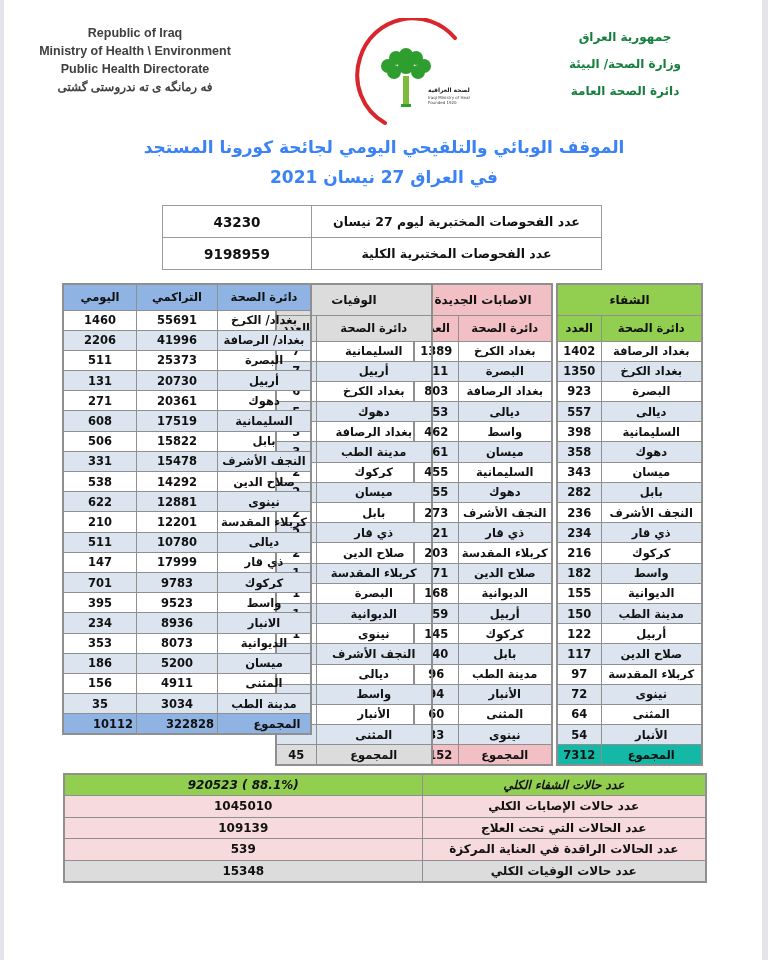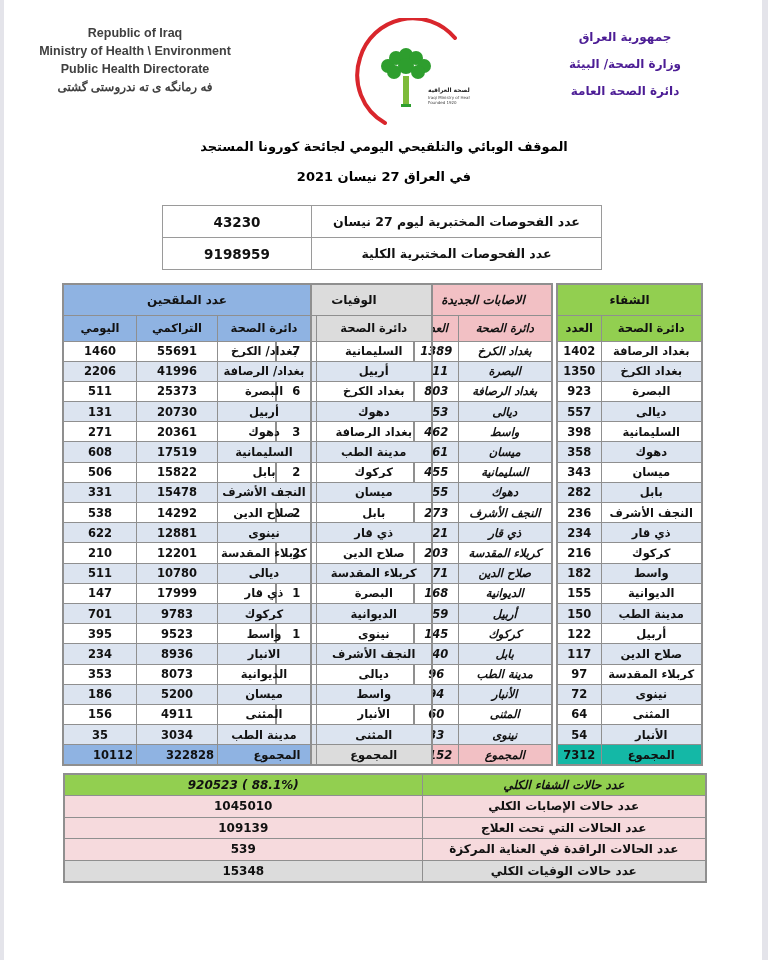--- a/index.html
+++ b/index.html
@@ -3,42 +3,42 @@
 <meta charset="utf-8">
 <style>
   * { box-sizing: border-box; margin: 0; padding: 0; }
   html, body { width: 768px; height: 960px; background: #ffffff; overflow: hidden; }
   body { font-family: "DejaVu Sans", "Liberation Sans", sans-serif; color: #111; position: relative; }
   .edge-left { position: absolute; left: 0; top: 0; width: 4px; height: 960px; background: #e4e4ea; }
   .edge-right { position: absolute; right: 0; top: 0; width: 6px; height: 960px; background: #e4e4ea; }
 
   .hdr-en { position: absolute; left: 30px; top: 24px; width: 210px; text-align: center; font-family: "Liberation Sans", sans-serif; font-weight: bold; font-size: 12.5px; line-height: 18px; color: #404040; }
   .hdr-en .ku { font-size: 12px; direction: rtl; }
-  .hdr-ar { position: absolute; left: 550px; top: 24px; width: 150px; text-align: center; font-weight: bold; font-size: 12px; line-height: 27px; direction: rtl; color: #4c1d95; }
+  .hdr-ar { position: absolute; left: 550px; top: 24px; width: 150px; text-align: center; font-weight: bold; font-size: 12px; line-height: 27px; direction: rtl; color: #15803d; }
 
   .logo { position: absolute; left: 330px; top: 18px; width: 140px; height: 110px; }
 
-  .title { position: absolute; left: 100px; top: 132px; width: 568px; text-align: center; direction: rtl; font-weight: bold; font-size: 13px; line-height: 30px; color: #000000; }
+  .title { position: absolute; left: 100px; top: 132px; width: 568px; text-align: center; direction: rtl; font-weight: bold; font-size: 17px; line-height: 30px; color: #3b82f6; }
 
   .tests { position: absolute; left: 162px; top: 205px; width: 440px; border-collapse: collapse; direction: rtl; }
   .tests td { border: 1px solid #9a9a9a; height: 32px; font-weight: bold; font-size: 13.5px; text-align: center; }
   .tests td.lbl { width: 290px; font-size: 12.5px; }
 
   .tbl { position: absolute; top: 283px; border-collapse: collapse; direction: rtl; border: 2px solid #8f8f8f; }
   .tbl td, .tbl th { border: 1px solid #8f8f8f; height: 20.2px; font-size: 11.5px; font-weight: bold; text-align: center; padding: 0 3px; white-space: nowrap; }
   .tbl th.cap { height: 31px; font-size: 12px; }
   .tbl th.sub { height: 26px; font-size: 11.5px; }
   .tbl tr.alt td { background: #dce4f0; }
   .tbl td.name { font-weight: bold; }
 
   .t-rec { left: 556px; width: 147px; }
   .t-rec th { background: #92cf50; }
   .t-rec tr.total td { background: #14b8a6; margin-left: 11px; }
 
-  .t-new { left: 413px; width: 140px; font-style: italic; }
+  .t-new { left: 413px; width: 140px; }
   .t-new th { background: #f2c0c4; }
   .t-new tr.total td { background: #f2c0c4; }
 
   .t-dth { left: 275px; width: 158px; }
   .t-dth th { background: #dcdcdc; }
   .t-dth tr.total td { background: #dcdcdc; }
 
   .t-vac { left: 62px; width: 208px; }
   .t-vac th { background: #8fb3e2; }
   .t-vac tr.total td { background: #8fb3e2; padding-left: 29px; }
@@ -398,23 +398,20 @@
       <tr class="total">
         <td>المجموع</td>
         <td>45</td>
       </tr>
     </tbody>
 </table>
 
 <table class="tbl t-vac">
   <thead>
     <tr>
-        <th class="cap" colspan="3">عدد الملقحين</th>
-      </tr>
-    <tr>
       <th class="sub">دائرة الصحة</th>
       <th class="sub" style="width:64px">التراكمي</th>
       <th class="sub" style="width:46px">اليومي</th>
     </tr>
   </thead>
   <tbody id="vac-body">
       <tr>
         <td class="name">بغداد/ الكرخ</td>
         <td>55691</td>
         <td>1460</td>

